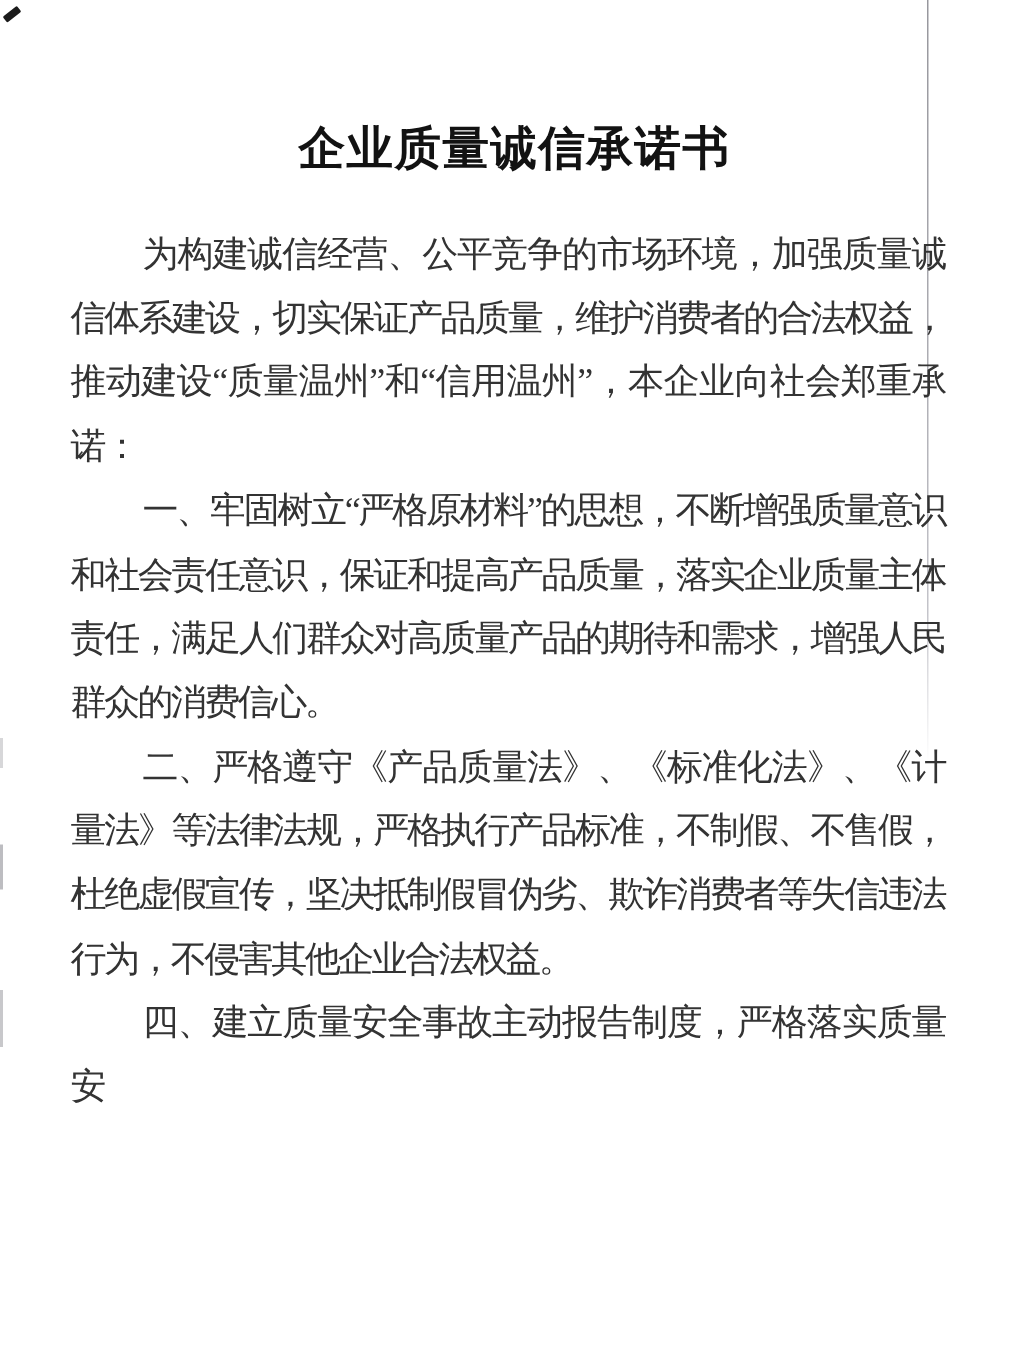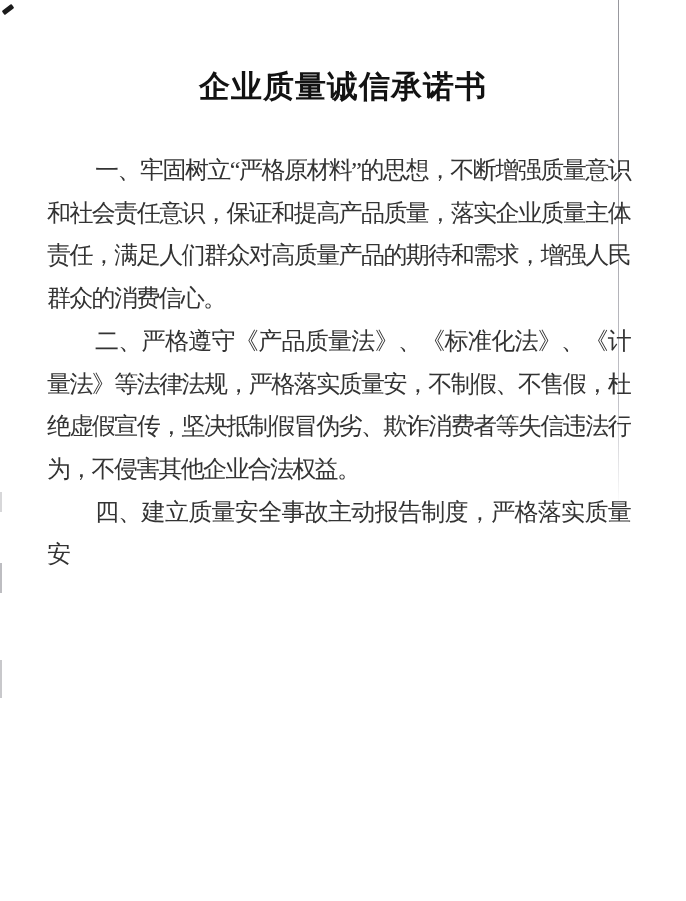--- a/index.html
+++ b/index.html
@@ -45,21 +45,21 @@
   }
   .edge-dash-1 { top: 492px; height: 20px; opacity: .40; }
   .edge-dash-2 { top: 563px; height: 30px; opacity: .65; }
   .edge-dash-3 { top: 660px; height: 38px; opacity: .55; }
 
   .doc-title {
     position: absolute;
     top: 66px;
     left: 0;
     right: 0;
-    margin: 0;
+    margin: 12px;
     text-align: center;
     font-size: 31px;
     font-weight: 700;
     letter-spacing: 1px;
     color: #121212;
   }
   .doc-body {
     position: absolute;
     left: 47px;
     top: 149px;
@@ -82,18 +82,19 @@
 
   <div class="corner-mark"></div>
   <div class="scan-vline"></div>
   <div class="edge-dash edge-dash-1"></div>
   <div class="edge-dash edge-dash-2"></div>
   <div class="edge-dash edge-dash-3"></div>
 
   <h1 class="doc-title">企业质量诚信承诺书</h1>
 
   <div class="doc-body">
+    <p>为构建诚信经营、公平竞争的市场环境，加强质量诚信体系建设，切实保证产品质量，维护消费者的合法权益，推动建设“质量温州”和“信用温州”，本企业向社会郑重承诺：</p>
     <p>一、牢固树立“严格原材料”的思想，不断增强质量意识和社会责任意识，保证和提高产品质量，落实企业质量主体责任，满足人们群众对高质量产品的期待和需求，增强人民群众的消费信心。</p>
-    <p>二、严格遵守《产品质量法》、《标准化法》、《计量法》等法律法规，严格落实质量安，不制假、不售假，杜绝虚假宣传，坚决抵制假冒伪劣、欺诈消费者等失信违法行为，不侵害其他企业合法权益。</p>
+    <p>二、严格遵守《产品质量法》、《标准化法》、《计量法》等法律法规，严格执行产品标准，不制假、不售假，杜绝虚假宣传，坚决抵制假冒伪劣、欺诈消费者等失信违法行为，不侵害其他企业合法权益。</p>
     <p>四、建立质量安全事故主动报告制度，严格落实质量安</p>
   </div>
 
 </div>
 
 </body></html>

